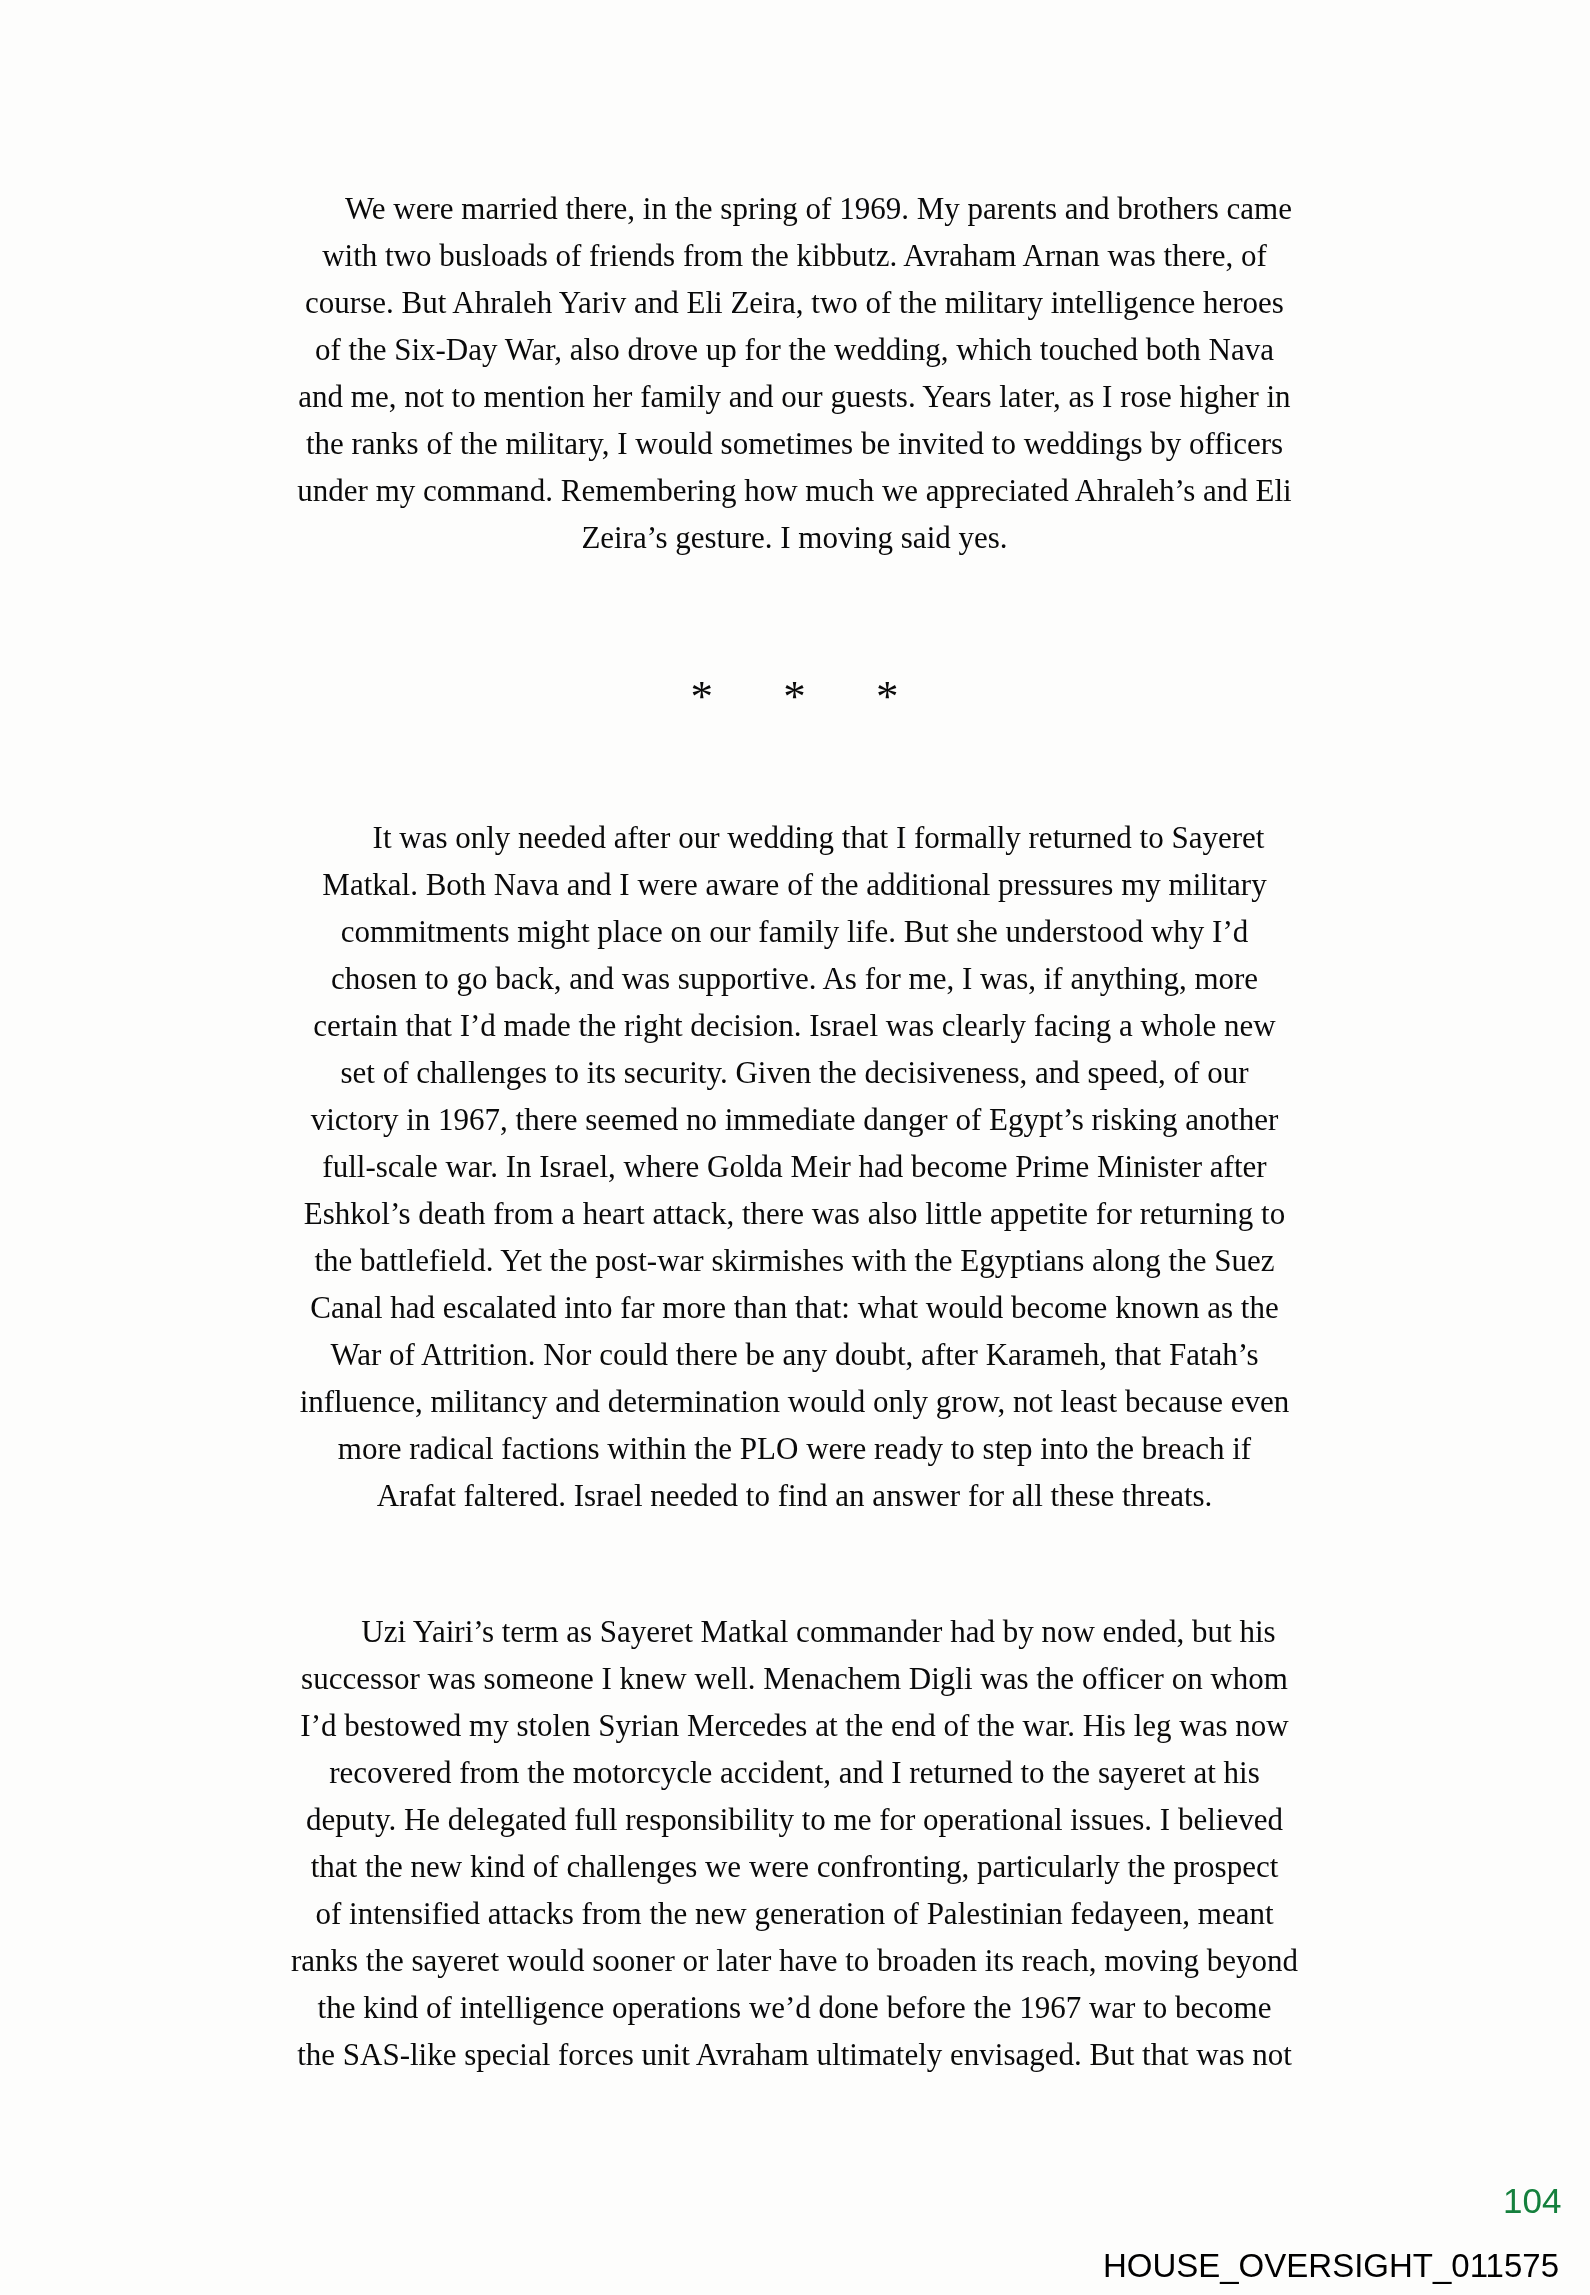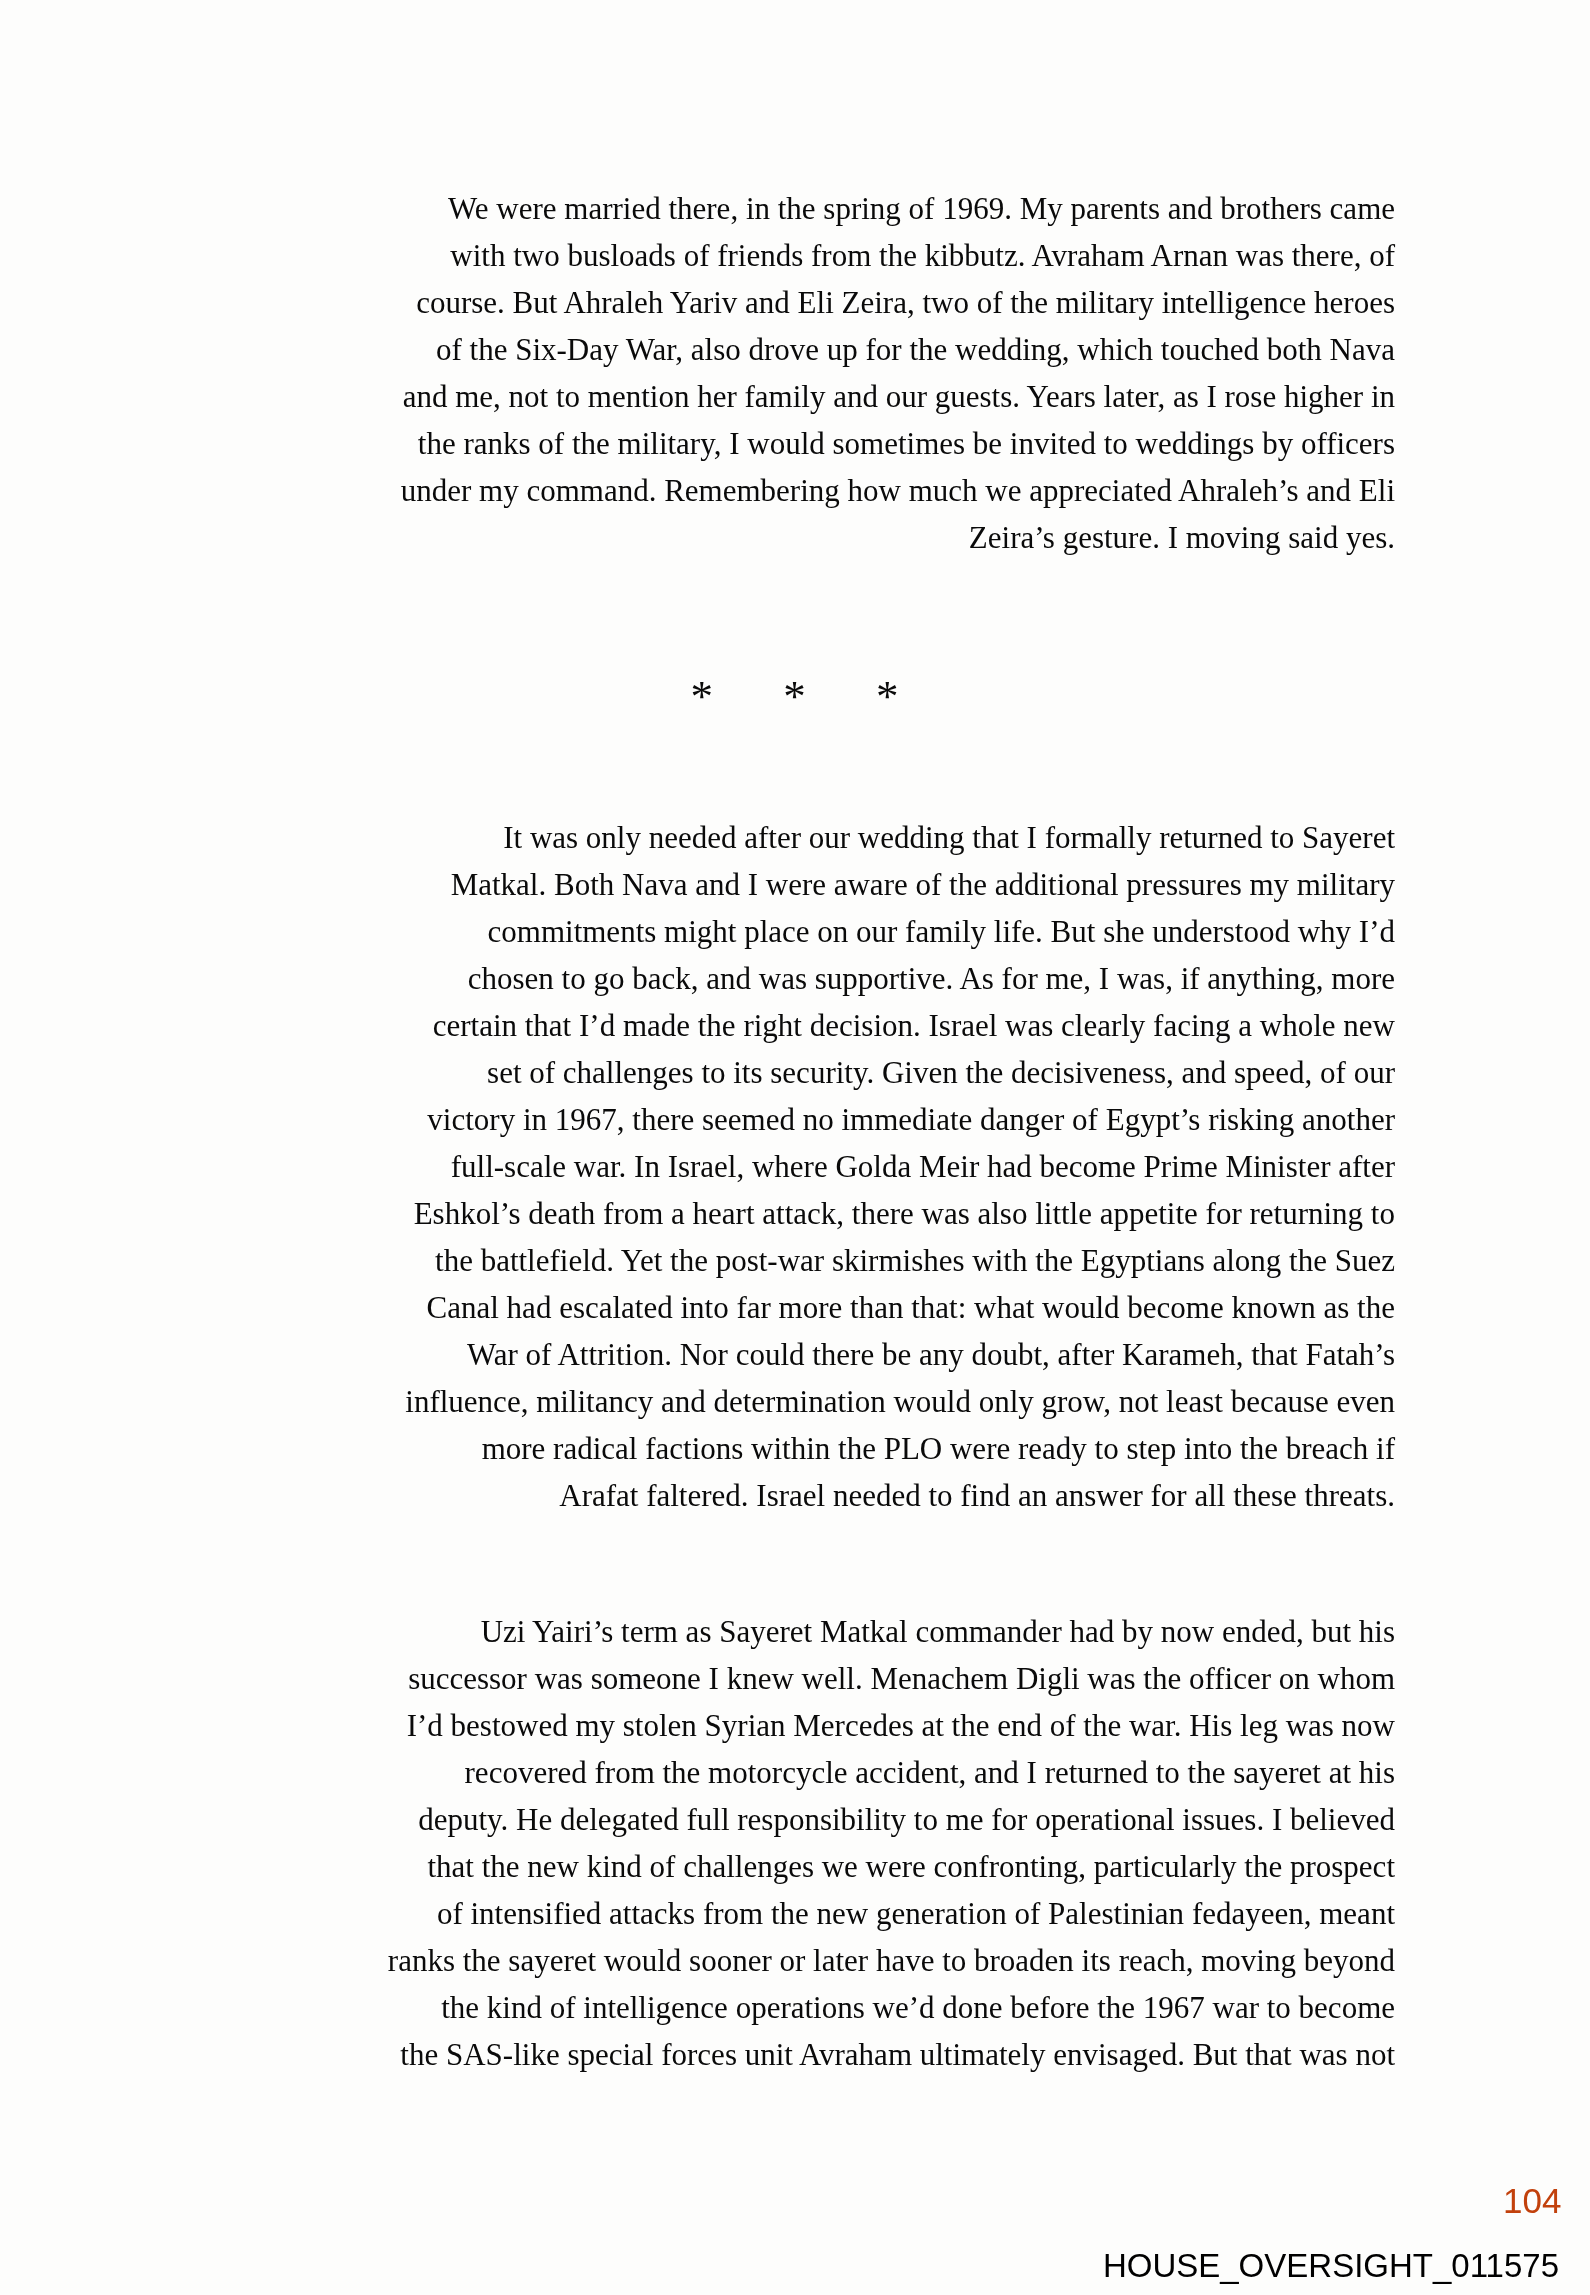--- a/index.html
+++ b/index.html
@@ -15,21 +15,21 @@
     overflow: hidden;
     color: #0a0a0a;
   }
   .para {
     position: absolute;
     left: 194px;
     width: 1201px;
     font-family: "Liberation Serif", "DejaVu Serif", serif;
     font-size: 31px;
     line-height: 47px;
-    text-align: right;
+    text-align: center;
   }
   .line {
     height: 47px;
     white-space: nowrap;
   }
   .line.indent {
     text-indent: 48px;
   }
   .it {
   }
@@ -45,21 +45,21 @@
     word-spacing: 59px;
     white-space: nowrap;
   }
   .page-number {
     position: absolute;
     top: 2181px;
     right: 29.5px;
     font-family: "Liberation Sans", "DejaVu Sans", sans-serif;
     font-size: 35px;
     line-height: normal;
-    color: #c2410c;
+    color: #15803d;
   }
   .bates-stamp {
     position: absolute;
     top: 2247px;
     right: 32px;
     font-family: Liberation Sans, sans-serif;
     font-size: 33px;
     line-height: normal;
     color: #000000;
   }

